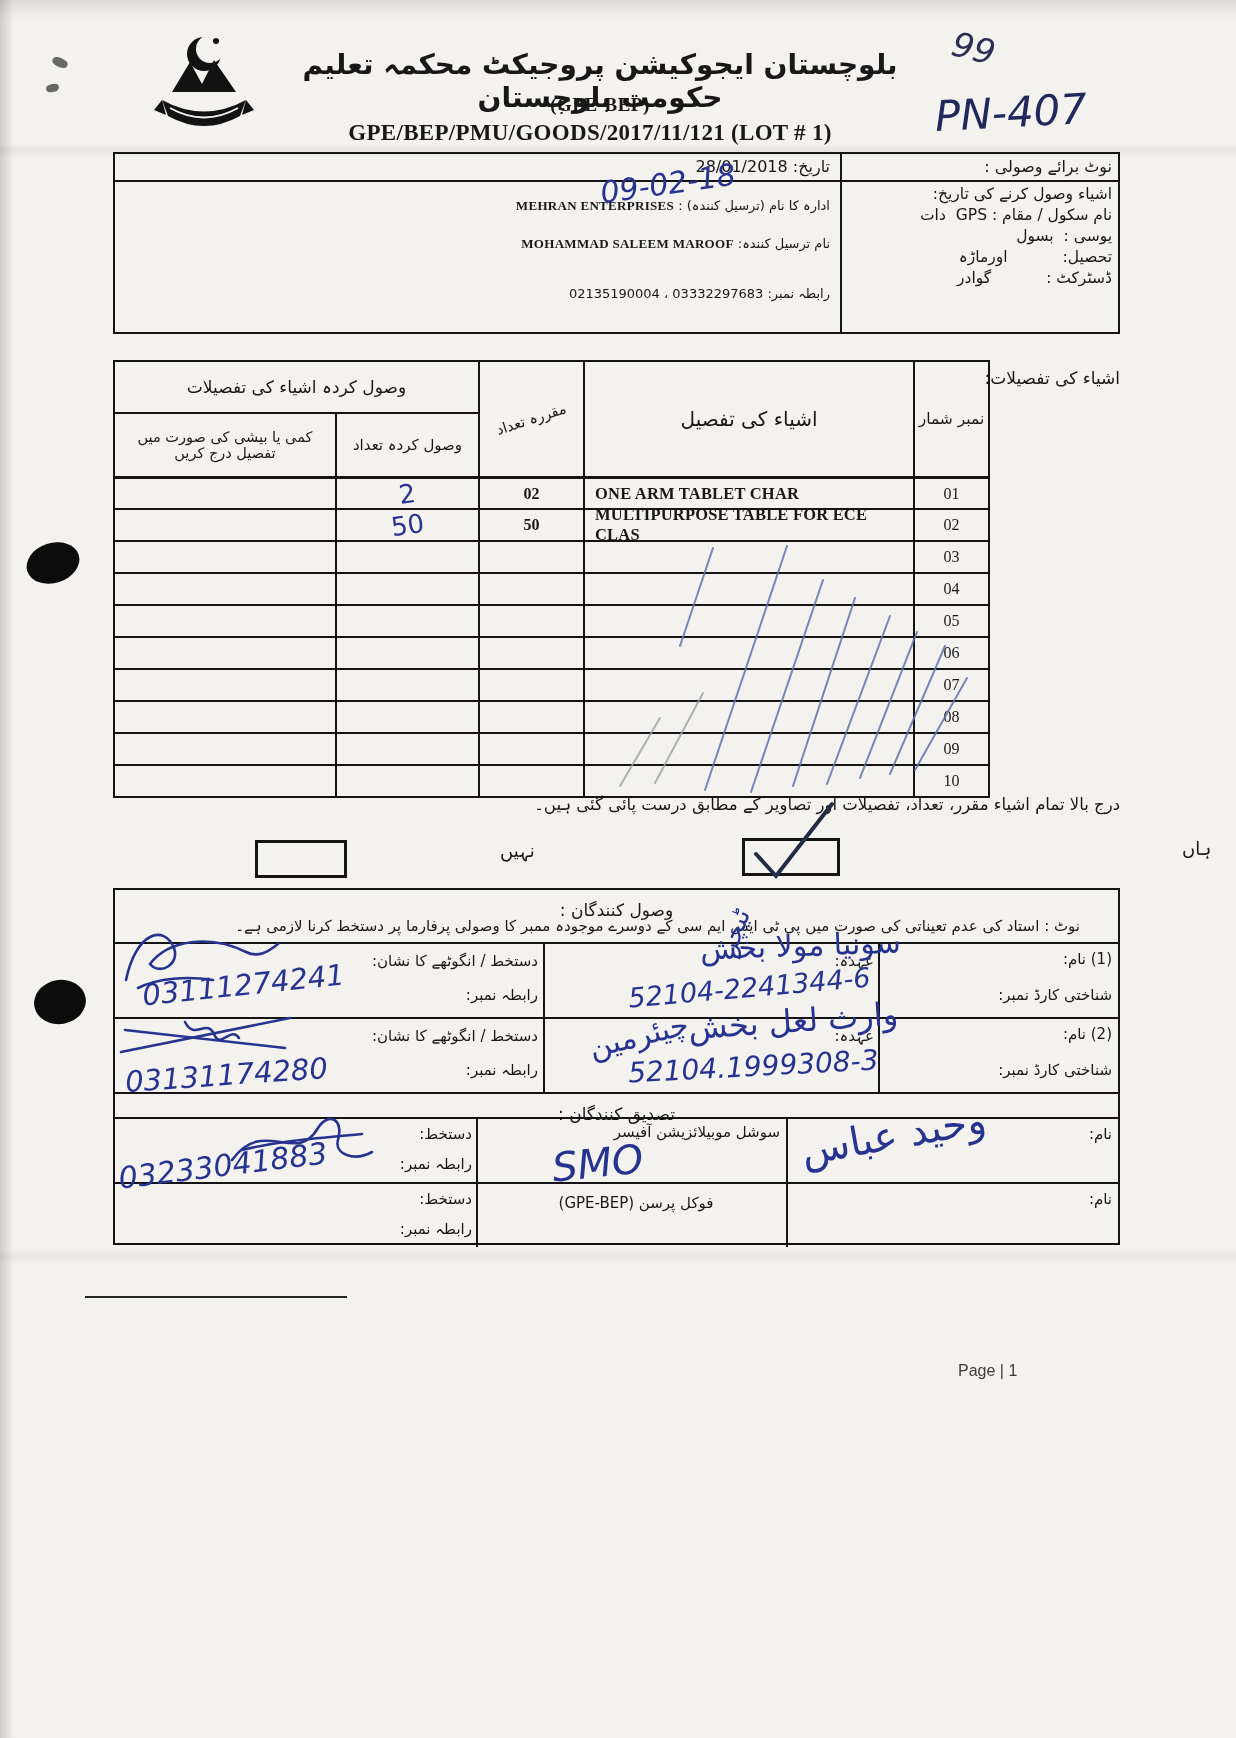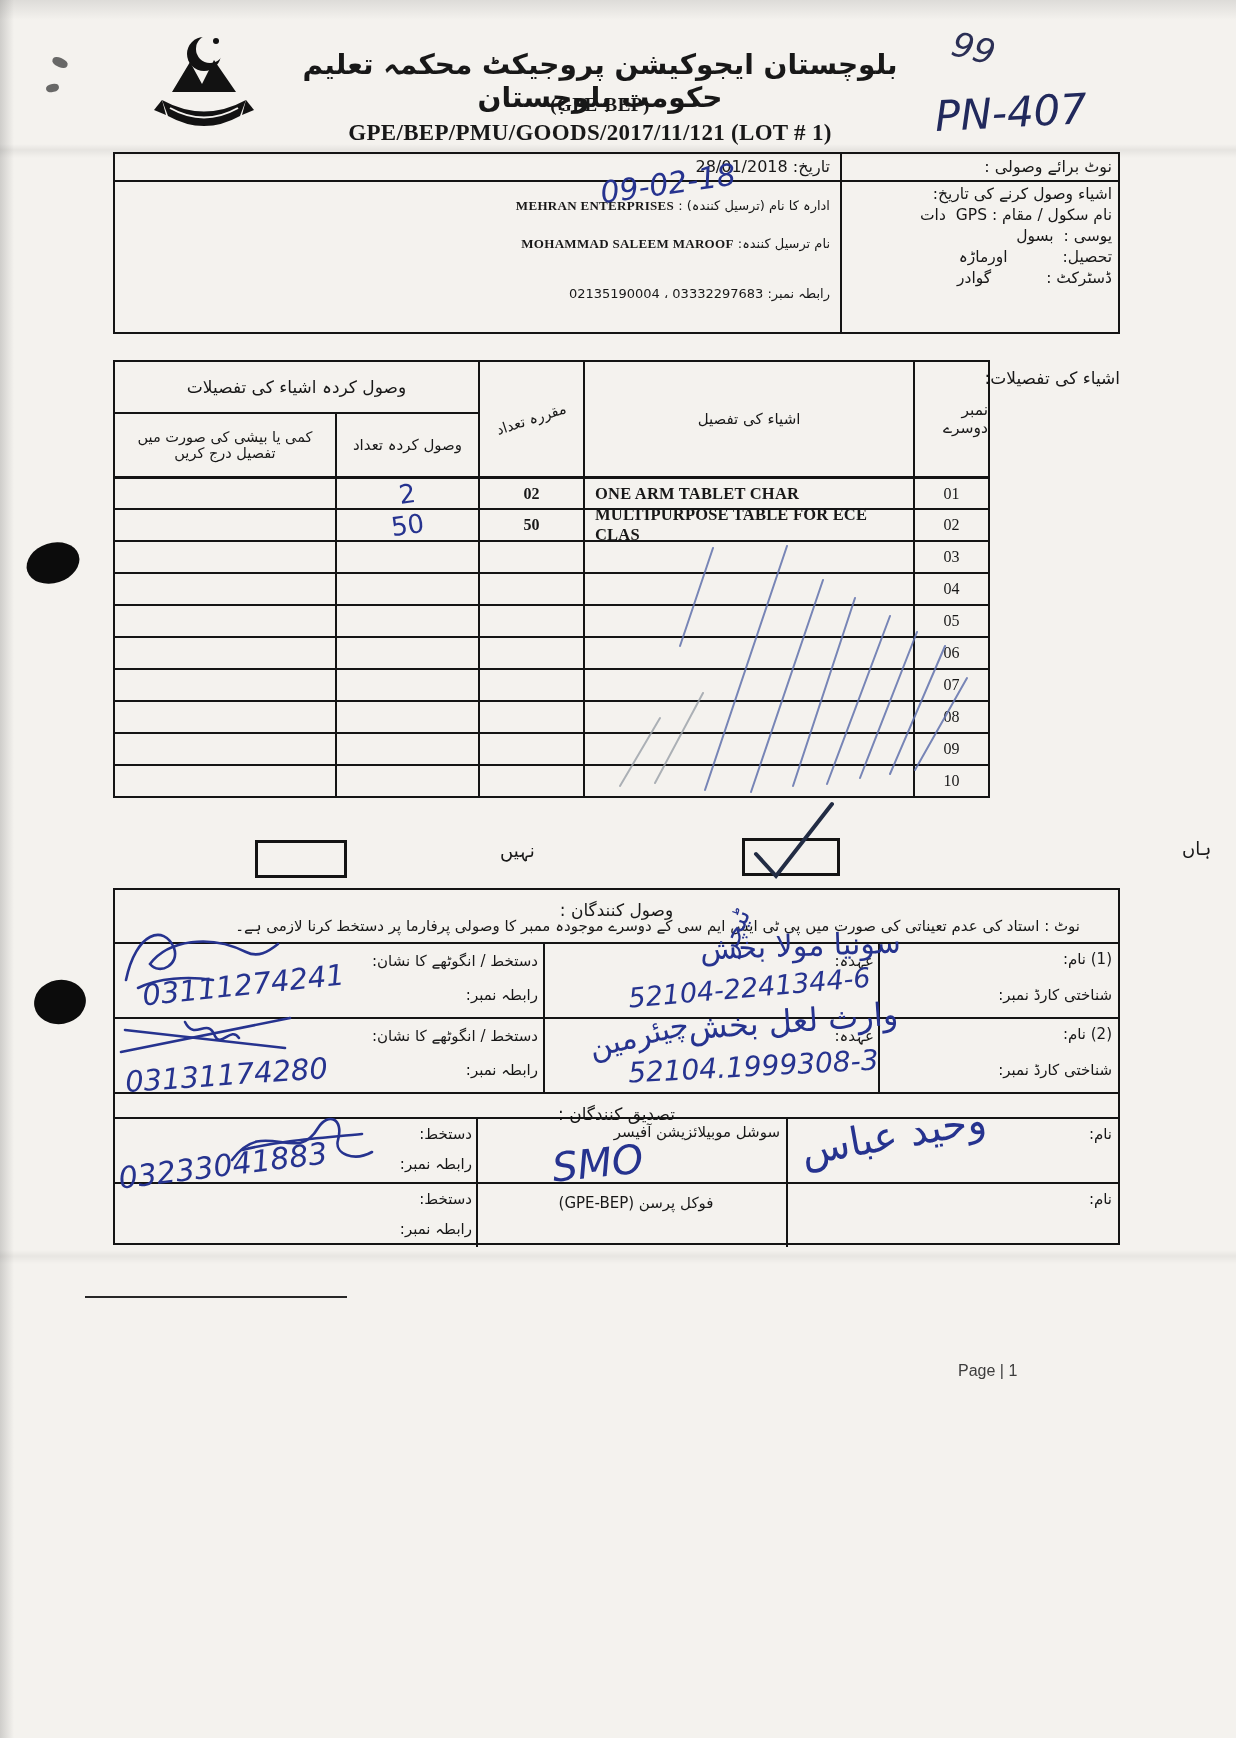--- a/index.html
+++ b/index.html
@@ -47,21 +47,21 @@
     background:transparent;
   }
   .tcell { border-right:2px solid #141414; border-top:2px solid #141414;
            display:flex; align-items:center; justify-content:center; overflow:visible; }
   .no-t { border-top:none; }
   .h-group { grid-column:1 / 3; grid-row:1; border-bottom:2px solid #141414; font-size:17px; }
   .h-short { grid-column:1; grid-row:2; font-size:14.5px; padding:0 6px; text-align:center; }
   .h-recv  { grid-column:2; grid-row:2; font-size:15px; }
   .h-fixed { grid-column:3; grid-row:1 / 3; font-size:14.5px; }
   .h-fixed span { display:inline-block; transform:rotate(-18deg); }
-  .h-desc  { grid-column:4; grid-row:1 / 3; font-size:15px; }
+  .h-desc  { grid-column:4; grid-row:1 / 3; font-size:20px; }
   .h-serial{ grid-column:5; grid-row:1 / 3; font-size:15.5px; border-right:none; }
   .cell-desc { justify-content:flex-start; padding-left:10px; font-weight:600; font-size:16.5px; letter-spacing:.2px; }
   .cell-serial { border-right:none; font-size:16px; }
   .cell-fixed { font-size:16px; font-weight:600; }
   .hw-num { font-family:"DejaVu Sans",sans-serif; color:#26338f; font-size:26px; transform:rotate(-8deg); }
 
   .sec-label { font-size:17px; text-align:right;margin-top:30px; }
   .statement { font-size:16.5px; text-align:right; }
 
   .chk-box { border:3px solid #141414; background:transparent; }
@@ -156,21 +156,21 @@
   <div class="abs u sec-label" style="left:890px;top:338px;width:230px;">اشیاء کی تفصیلات:</div>
 
   <div class="abs" id="items-grid">
     <div class="tcell h-group u no-t">وصول کردہ اشیاء کی تفصیلات</div>
     <div class="tcell h-short u no-t">کمی یا بیشی کی صورت میں تفصیل درج کریں</div>
     <div class="tcell h-recv u no-t">وصول کردہ تعداد</div>
     <div class="tcell h-fixed u no-t">
         <span>مقررہ تعداد</span>
       </div>
     <div class="tcell h-desc u no-t">اشیاء کی تفصیل</div>
-    <div class="tcell h-serial u no-t">نمبر دوسرے</div>
+    <div class="tcell h-serial u no-t">نمبر شمار</div>
 
   <div class="tcell cell-shortage" style="border-top-width: 3px;"></div>
       <div class="tcell cell-received" style="border-top-width: 3px;">
         <span class="hw-num">2</span>
       </div>
       <div class="tcell cell-fixed" style="border-top-width: 3px;">02</div>
       <div class="tcell cell-desc" style="border-top-width: 3px;">ONE ARM TABLET CHAR</div>
       <div class="tcell cell-serial" style="border-top-width: 3px;">01</div>
       <div class="tcell cell-shortage"></div>
       <div class="tcell cell-received">
@@ -231,20 +231,21 @@
       <path d="M335,246 L390,118"></path>
       <path d="M125,118 L158,20"></path>
       <path d="M360,242 L412,150"></path>
     </g>
     <g stroke="#9aa0a8" stroke-width="2" fill="none" opacity="0.8" stroke-linecap="round">
       <path d="M100,255 L148,165"></path>
       <path d="M65,258 L105,190"></path>
     </g>
   </svg>
 
+  <div class="abs u statement" style="left:430px;top:795px;width:690px;">درج بالا تمام اشیاء مقرر، تعداد، تفصیلات اور تصاویر کے مطابق درست پائی گئی ہیں۔</div>
 
   <div class="abs u yn-label" style="left:1182px;top:838px;">ہاں</div>
   <div class="abs chk-box" style="left:742px;top:838px;width:98px;height:38px;"></div>
   <svg class="abs" style="left:742px;top:796px;" width="104" height="92" viewBox="0 0 104 92">
     <path d="M14,58 L34,80 L90,8" stroke="#222c44" stroke-width="4" fill="none" stroke-linecap="round"></path>
   </svg>
   <div class="abs u yn-label" style="left:500px;top:840px;">نہیں</div>
   <div class="abs chk-box" style="left:255px;top:840px;width:92px;height:38px;"></div>
 
   <div class="abs" id="people-box">

